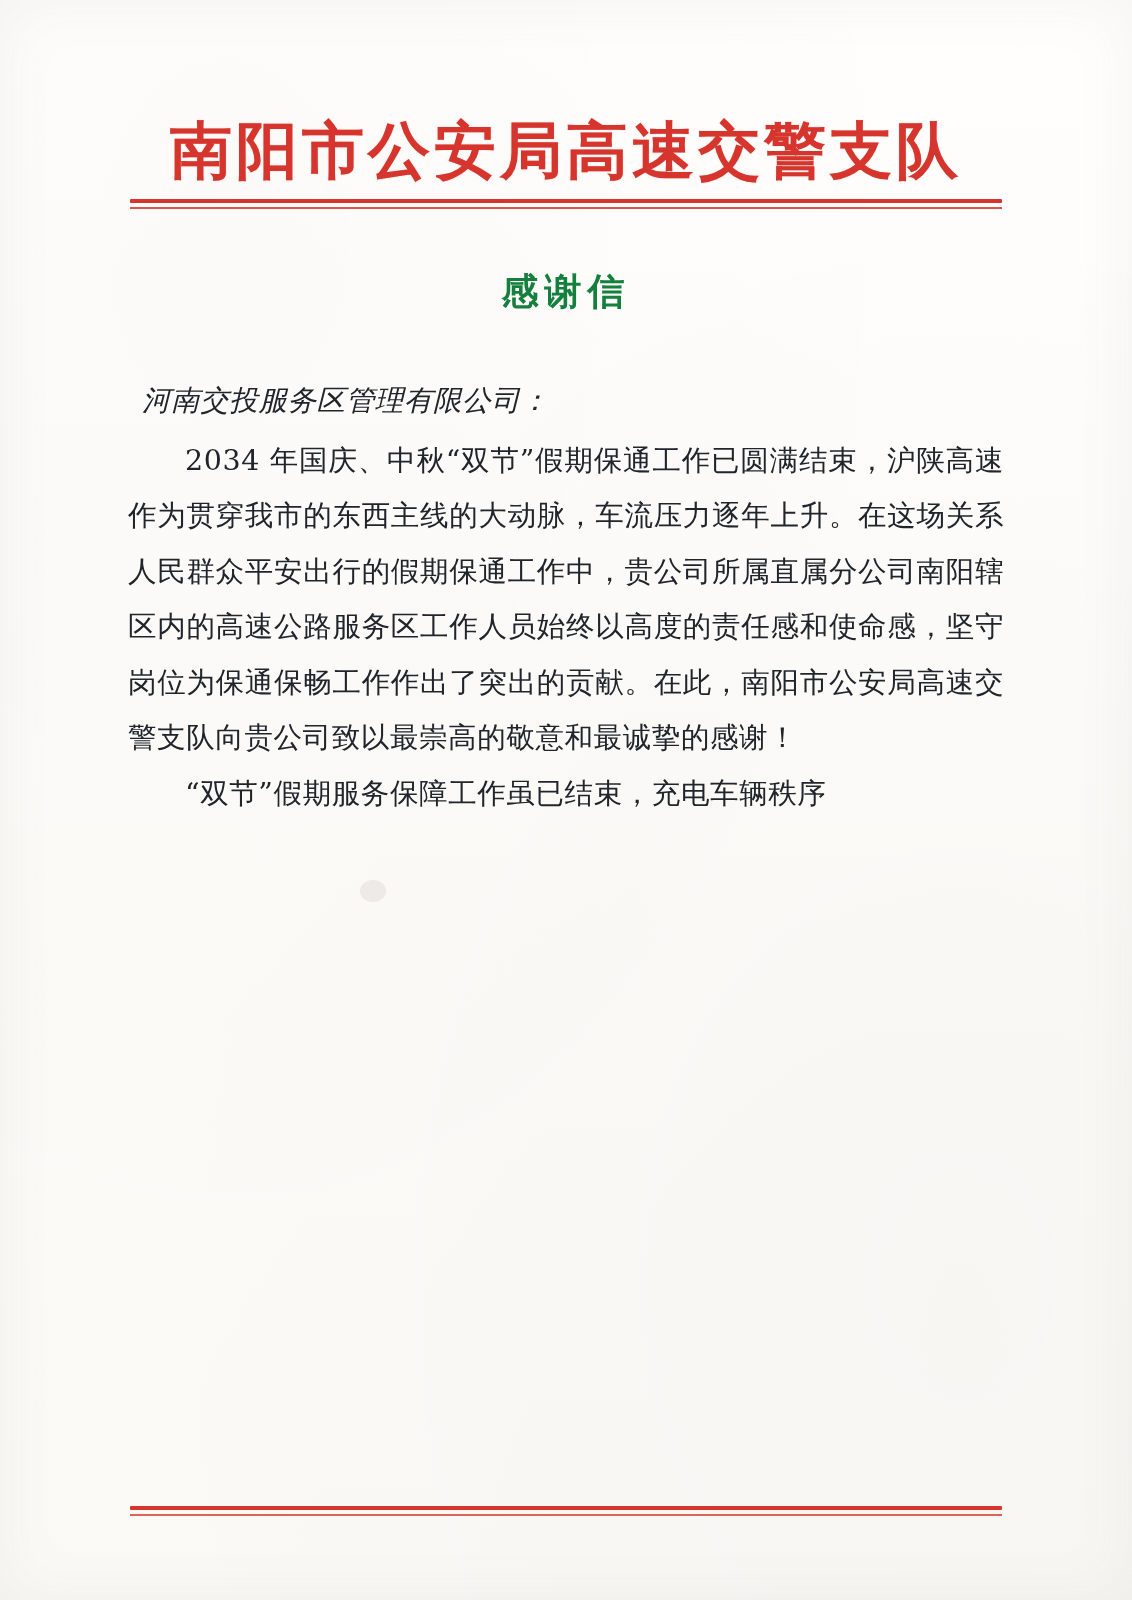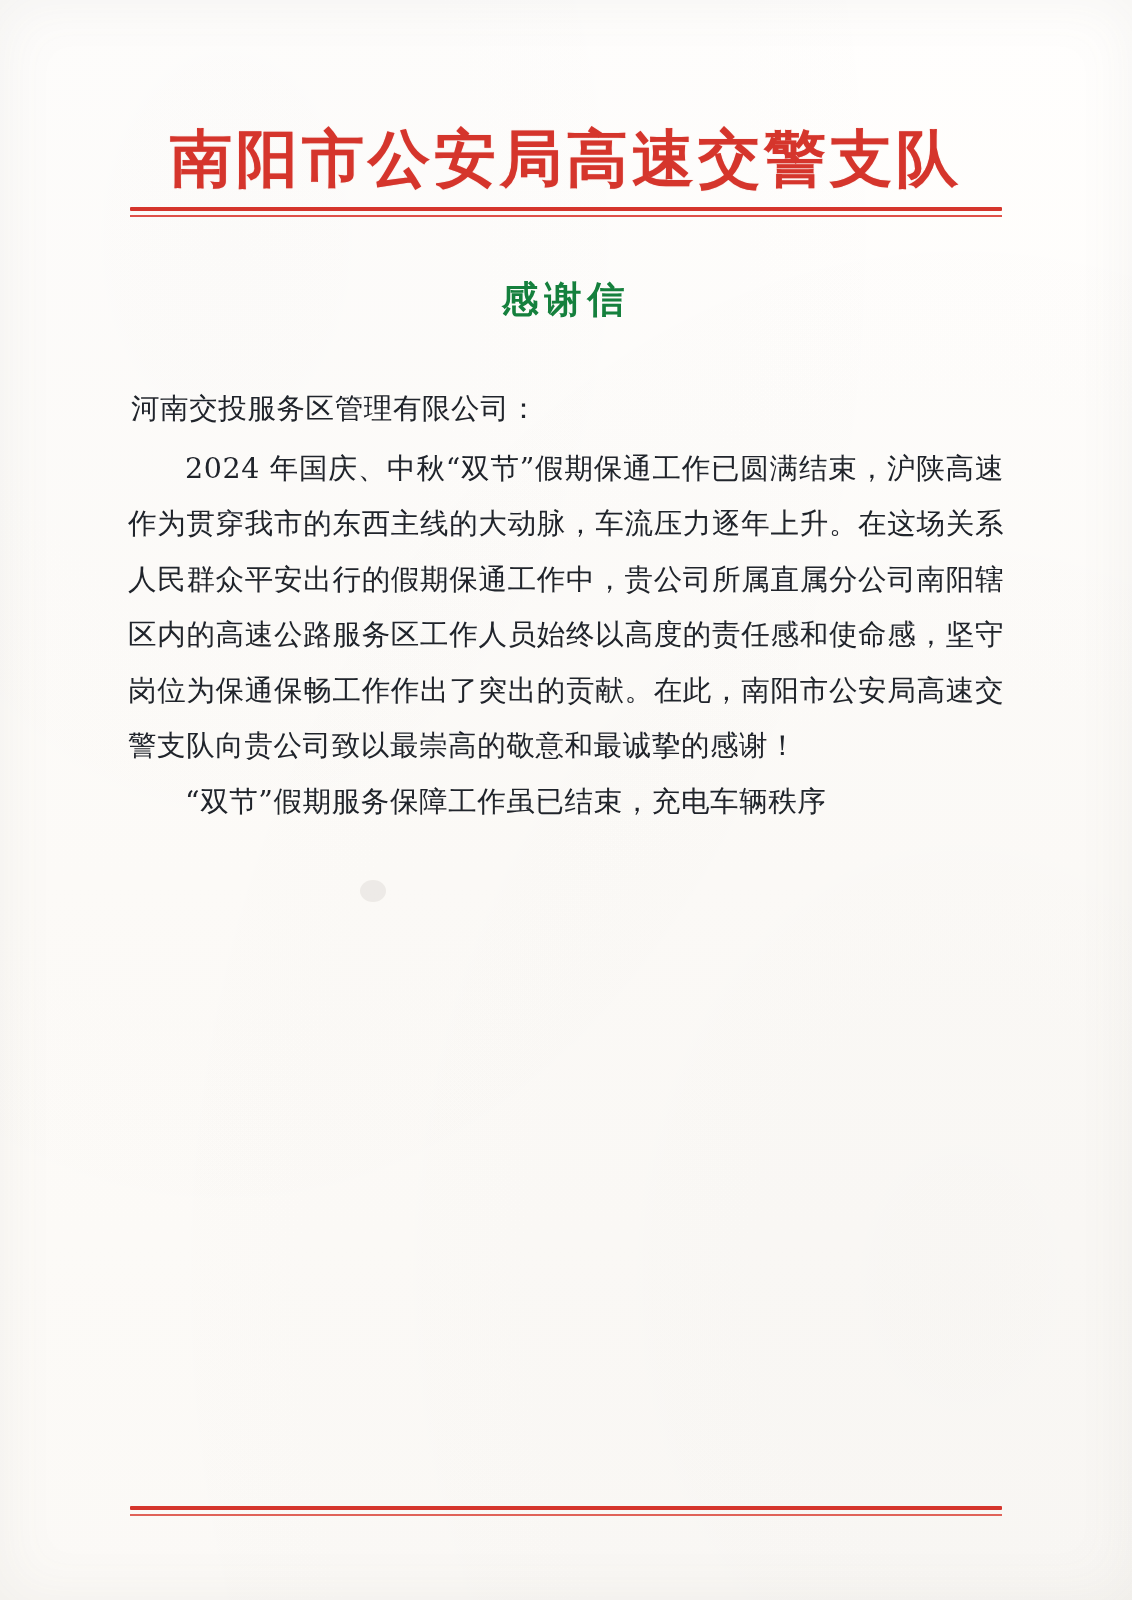--- a/index.html
+++ b/index.html
@@ -26,21 +26,21 @@
     pointer-events: none;
   }
 
   .sheet {
     position: absolute;
     left: 0;
     top: 0;
     width: 1132px;
     height: 1600px;
     box-sizing: border-box;
-    padding: 8px 128px;
+    padding: 0 128px;
   }
 
   
   .letterhead {
     text-align: center;
     padding-top: 118px;
   }
   .letterhead-title {
     font-family: "DejaVu Serif", "Liberation Serif", serif;
     color: #d5352c;
@@ -81,21 +81,22 @@
   .body-block {
     margin-top: 56px;
     font-size: 28.5px;
     line-height: 1.95;
     color: #20242b;
     letter-spacing: 0.6px;
     text-align: justify;
     font-family: "DejaVu Serif", "Liberation Serif", serif;
   }
   .salutation {
-    margin: 0 0 4px 3px;
+    margin: 0 0 4px 14px;
+    font-style: italic;
   }
   .para {
     margin: 0;
     text-indent: 2em;
   }
 
   
   .footer-rules {
     position: absolute;
     left: 130px;
@@ -132,21 +133,21 @@
       <div class="rule-thick"></div>
       <div class="rule-gap"></div>
       <div class="rule-thin"></div>
     </div>
   </div>
 
   <div class="doc-title">感谢信</div>
 
   <div class="body-block">
     <p class="salutation">河南交投服务区管理有限公司：</p>
-    <p class="para">2024 年国庆、中秋“双节”假期保通工作已圆满结束，沪陕高速作为贯穿我市的东西主线的大动脉，车流压力逐年上升。在这场关系人民群众平安出行的假期保通工作中，贵公司所属直属分公司南阳辖区内的高速公路服务区工作人员始终以高度的责任感和使命感，坚守岗位为保通保畅工作作出了突出的贡献。在此，南阳市公安局高速交警支队向贵公司致以最崇高的敬意和最诚挚的感谢！</p>
+    <p class="para">2034 年国庆、中秋“双节”假期保通工作已圆满结束，沪陕高速作为贯穿我市的东西主线的大动脉，车流压力逐年上升。在这场关系人民群众平安出行的假期保通工作中，贵公司所属直属分公司南阳辖区内的高速公路服务区工作人员始终以高度的责任感和使命感，坚守岗位为保通保畅工作作出了突出的贡献。在此，南阳市公安局高速交警支队向贵公司致以最崇高的敬意和最诚挚的感谢！</p>
     <p class="para">“双节”假期服务保障工作虽已结束，充电车辆秩序</p>
   </div>
 
 </div>
 
 <div class="footer-rules">
   <div class="rule-thick"></div>
   <div class="rule-gap"></div>
   <div class="rule-thin"></div>
 </div>

